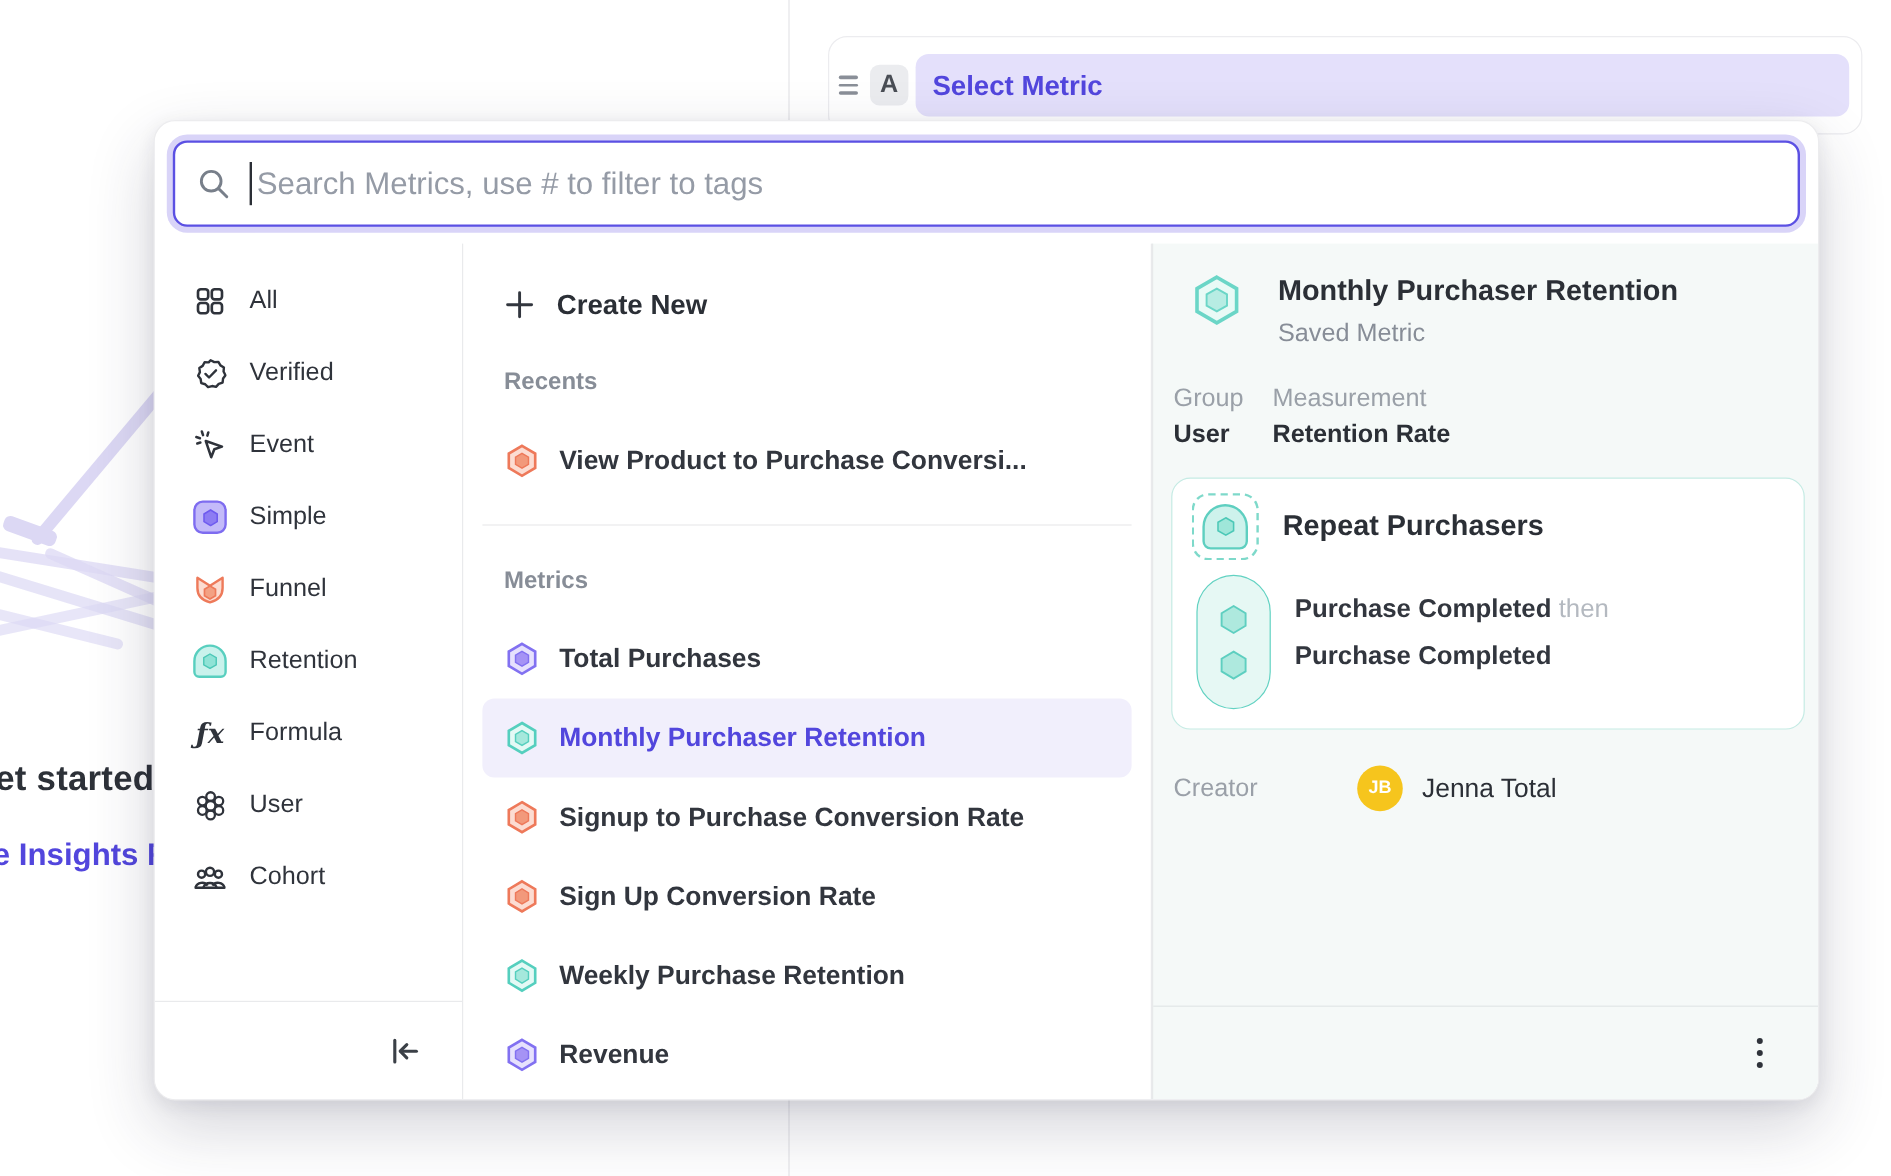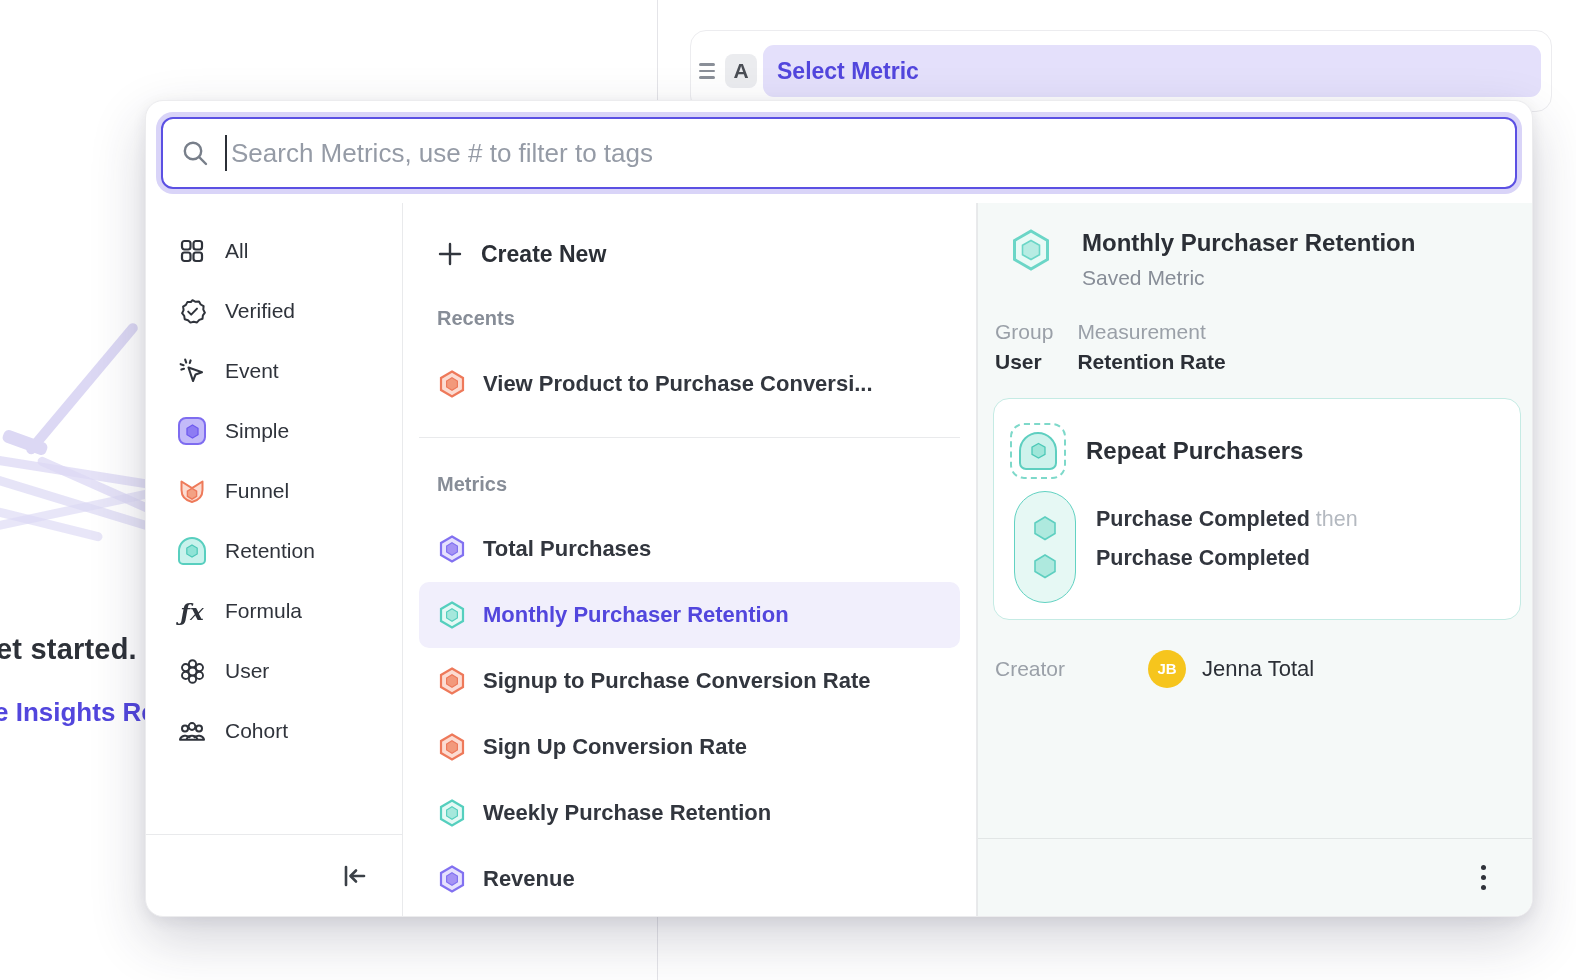--- a/index.html
+++ b/index.html
@@ -18,21 +18,21 @@
                   background:#fff; border:1px solid #ececef; border-radius:16px; z-index:1;
                   display:flex; align-items:center; padding:0 10px 0 6px; }
   .drag-handle { width:20px; display:flex; flex-direction:column; gap:4px; margin:0 6px 0 2px; }
   .drag-handle span { display:block; height:2.5px; width:16px; background:#8a8f98; border-radius:2px; }
   .clause-badge { width:32px; height:34px; border-radius:8px; background:#ebecef; color:#4a4e55;
                   font-size:21px; font-weight:700; display:flex; align-items:center; justify-content:center; margin-right:6px; }
   .trigger-pill { flex:1; height:52px; background:#e4e0fb; border-radius:11px; display:flex; align-items:center;
                   padding-left:14px; color:#5246dd; font-size:23px; font-weight:700; }
 
   
-  .modal { position:absolute; left:145px; top:100px; width:1388px; height:817px; background:#fff;
+  .modal { position:absolute; left:128px; top:100px; width:1388px; height:817px; background:#fff;
            border-radius:18px; border:1px solid #ececee; z-index:2; display:flex; flex-direction:column;
            box-shadow:0 22px 55px rgba(40,40,70,.20), 0 4px 14px rgba(40,40,70,.08); overflow:hidden; }
 
   .search-wrap { padding:16px 15px 14px 15px; }
   .search-box { height:72px; border:2px solid #5b50e3; border-radius:12px; box-shadow:0 0 0 5px #d9d4f8;
                 display:flex; align-items:center; gap:16px; padding:0 18px; background:#fff; }
   .search-box svg { flex:0 0 auto; }
   .caret { width:2px; height:36px; background:#2b2f36; }
   .search-input { flex:1; border:none; outline:none; font-size:26px; color:#3a3f47;
                   font-family:"Liberation Sans", sans-serif; background:transparent; margin-left:-12px; }
@@ -74,21 +74,21 @@
 
   
   .detail { width:555px; background:#f5f9f8; border-left:1px solid #e7e9ea; display:flex; flex-direction:column; }
   .d-head { display:flex; gap:28px; margin:24px 16px 0 30px; }
   .d-title { font-size:24px; font-weight:700; color:#2b2f36; line-height:1.2; padding-top:2px; }
   .d-sub { font-size:21px; color:#878d97; margin-top:8px; }
   .d-meta { display:flex; gap:24px; margin:30px 16px 0 17px; }
   .d-meta .k { font-size:21px; color:#9aa0a8; font-weight:500; }
   .d-meta .v { font-size:21px; color:#2b2f36; font-weight:700; margin-top:6px; }
 
-  .def-card { margin:24px 11px 0 15px; background:#fff; border:1.5px solid #c5ebe4; border-radius:16px; padding:24px 16px 16px 16px; }
+  .def-card { margin:24px 11px 0 15px; background:#fff; border:1.5px solid #c5ebe4; border-radius:16px; padding:12px 16px 16px 16px; }
   .def-head { display:flex; align-items:center; gap:20px; }
   .dashed-box { width:56px; height:56px; border:2px dashed #7ed9ca; border-radius:14px;
                 display:flex; align-items:center; justify-content:center; }
   .arch { width:38px; height:38px; border-radius:19px 19px 7px 7px; background:#cef2ec; border:2px solid #5ecfc0;
           display:flex; align-items:center; justify-content:center; }
   .def-name { font-size:24px; font-weight:700; color:#2b2f36; }
   .def-body { display:flex; gap:20px; margin-top:12px; align-items:flex-start; }
   .capsule { width:62px; height:112px; border-radius:31px; background:#e6f8f4; border:1.5px solid #62d2c2;
              display:flex; flex-direction:column; align-items:center; justify-content:center; gap:12px; flex:0 0 auto; margin-left:4px; }
   .step-line { font-size:21.5px; font-weight:700; color:#32363e; margin-top:16px; }

